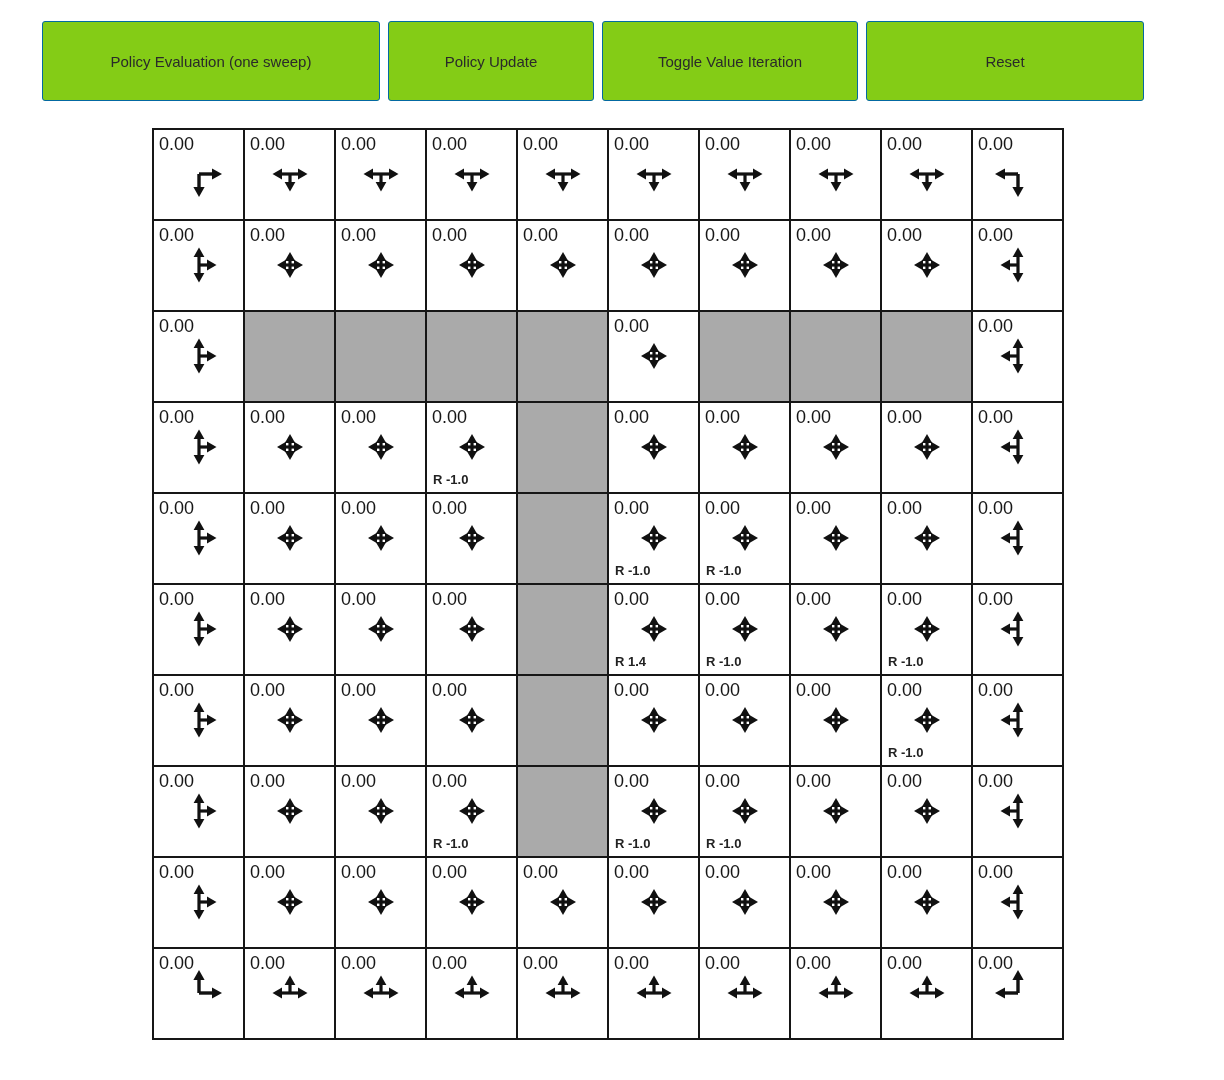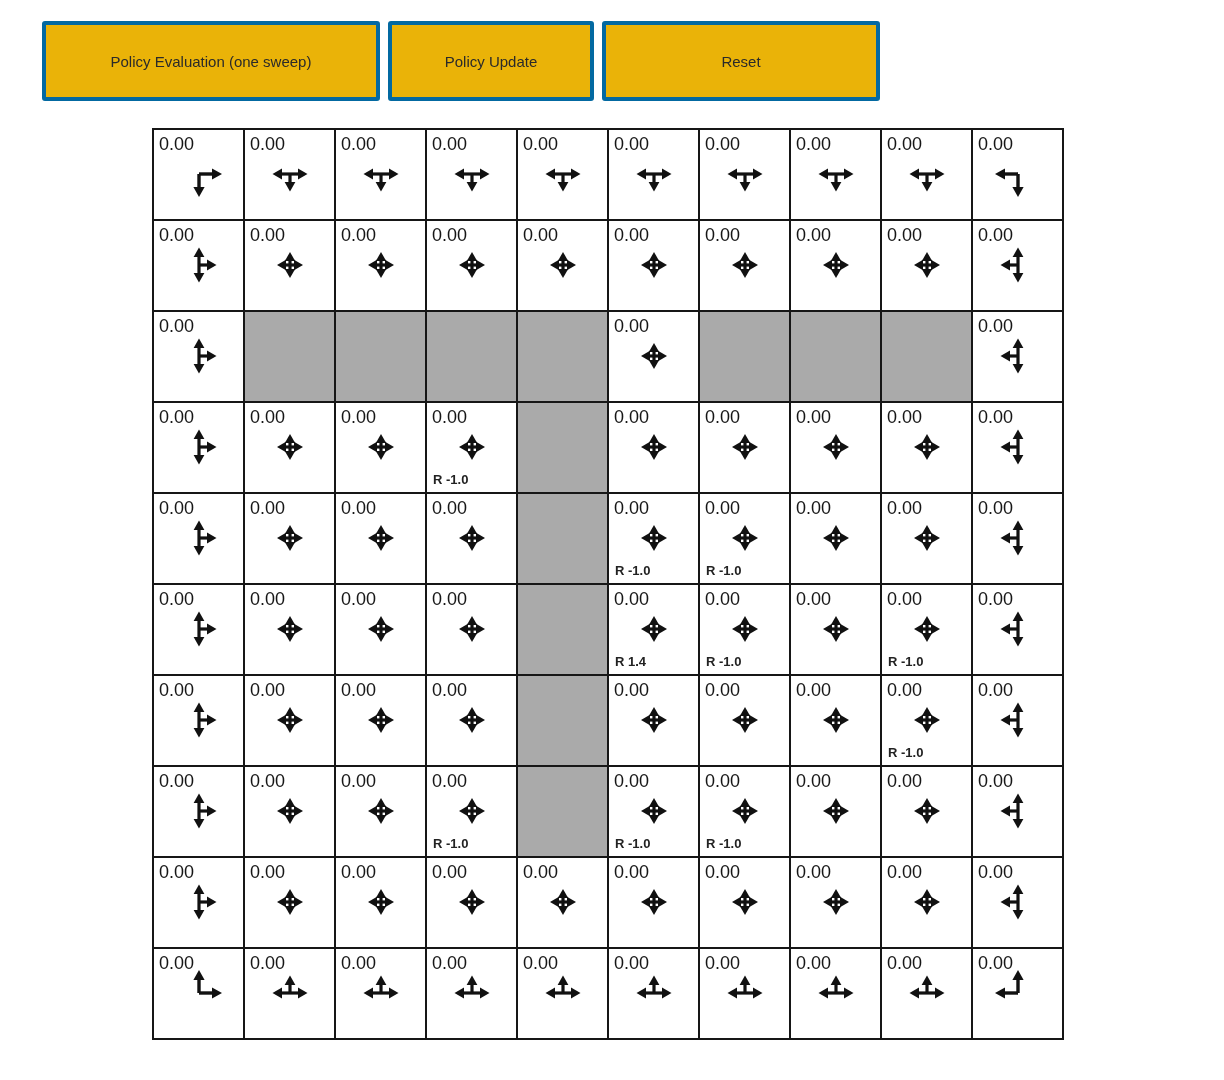--- a/index.html
+++ b/index.html
@@ -3,21 +3,21 @@
 <meta charset="utf-8">
 <style>
   html,body{margin:0;padding:0}
   body{
     width:1224px;height:1080px;position:relative;overflow:hidden;
     background:#ffffff;
     font-family:"Liberation Sans", sans-serif;
   }
   .toolbar{position:absolute;left:42px;top:21px;display:flex;gap:8px}
   .toolbar button{
-    height:80px;background:#eab308;border:4px solid #0369a1;border-radius:3px;
+    height:80px;background:#84cc16;border:1px solid #0369a1;border-radius:3px;
     font-family:"Liberation Sans", sans-serif;font-size:15px;color:#2a2a2a;
     cursor:pointer;padding:0 10px;
   }
   .b1{width:338px}.b2{width:206px}.b3{width:256px}.b4{width:278px}
 
   #grid{
     position:absolute;left:152px;top:128px;
     display:grid;grid-template-columns:repeat(10,91px);grid-auto-rows:91px;
     border:1px solid #161616;background:#fff;
   }
@@ -35,20 +35,21 @@
     position:absolute;left:6px;bottom:5px;
     font-size:13px;color:#222222;font-weight:bold;
   }
 </style>
 </head>
 <body>
 
 <div class="toolbar">
   <button class="b1">Policy Evaluation (one sweep)</button>
   <button class="b2">Policy Update</button>
+  <button class="b3">Toggle Value Iteration</button>
   <button class="b4">Reset</button>
 </div>
 
 <div id="grid">
     <div class="cell">
       <div class="val">0.00</div>
       <svg viewBox="-26 -26 52 52" width="52" height="52" class="arrows">
         <g transform="rotate(0)">
           <line x1="0" y1="0" x2="14" y2="0" stroke="#111111" stroke-width="3.4"></line>
           <polygon points="13,-5.6 23,0 13,5.6" fill="#111111"></polygon>

